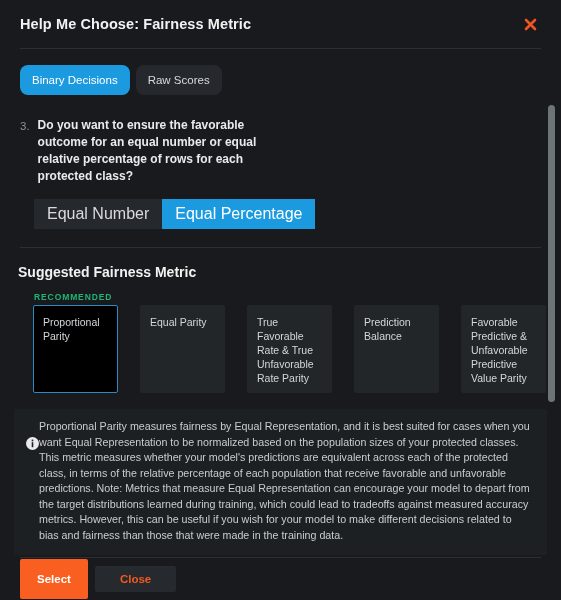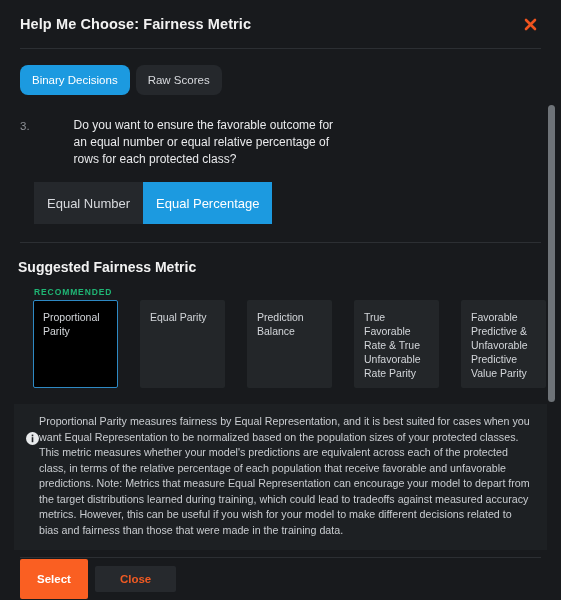--- a/index.html
+++ b/index.html
@@ -99,40 +99,39 @@
   }
   .q-num {
     font-size: 11.5px;
     color: #8e9297;
     line-height: 17px;
     padding-top: 1px;
     flex: 0 0 auto;
   }
   .q-text {
     font-size: 12px;
-    font-weight: normal;
+    font-weight: bold;
     color: #e9eaec;
     line-height: 17px;
     max-width: 260px;
-    margin-left: 36px;
   }
 
   .answer-row {
     display: flex;
     gap: 0px;
     margin-top: 14px;
     margin-left: 14px;
   }
   .answer-btn {
-    height: 42px;
+    height: 30px;
     padding: 0 13px;
     display: flex;
     align-items: center;
     justify-content: center;
-    font-size: 13px;
+    font-size: 16px;
     color: #d8dade;
     background: #25282c;
     border: none;
     cursor: pointer;
     font-family: "Liberation Sans", sans-serif;
     white-space: nowrap;
   }
   .answer-btn.active {
     background: #1c9ae0;
     color: #ffffff;
@@ -306,24 +305,24 @@
     <div class="recommended-tag">RECOMMENDED</div>
 
     <div class="card-row">
       <div class="metric-card selected">
         <div class="metric-card-label">Proportional Parity</div>
       </div>
       <div class="metric-card">
         <div class="metric-card-label">Equal Parity</div>
       </div>
       <div class="metric-card">
+        <div class="metric-card-label">True Favorable Rate &amp; True Unfavorable Rate Parity</div>
+      </div>
+      <div class="metric-card">
         <div class="metric-card-label">Prediction Balance</div>
-      </div>
-      <div class="metric-card">
-        <div class="metric-card-label">True Favorable Rate &amp; True Unfavorable Rate Parity</div>
       </div>
       <div class="metric-card">
         <div class="metric-card-label">Favorable Predictive &amp; Unfavorable Predictive Value Parity</div>
       </div>
     </div>
 
     <div class="desc-panel">
       <div class="info-icon">
         <svg width="13" height="13" viewBox="0 0 13 13" aria-hidden="true">
           <circle cx="6.5" cy="6.5" r="6.5" fill="#e8eaec"></circle>

